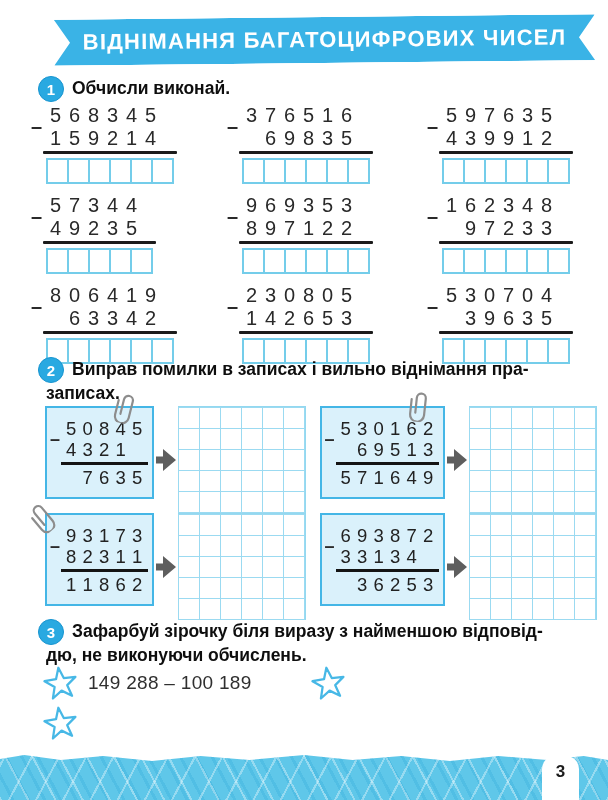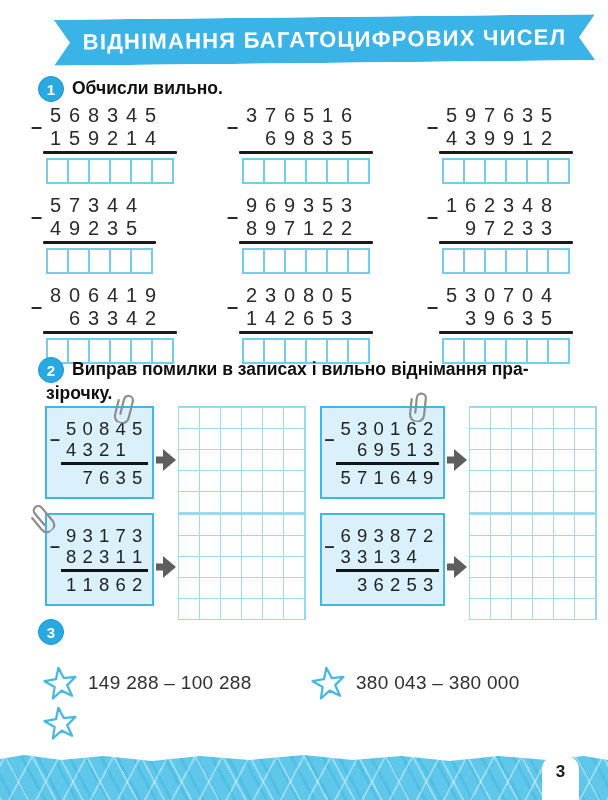--- a/index.html
+++ b/index.html
@@ -71,21 +71,21 @@
 <body>
 
 <div class="page">
 
   <div class="ribbon">
     <span>ВІДНІМАННЯ БАГАТОЦИФРОВИХ ЧИСЕЛ</span>
   </div>
 
   <div class="theader" style="top:76px;">
     <div class="badge">1</div>
-    <div class="tline1">Обчисли вильно.</div>
+    <div class="tline1">Обчисли виконай.</div>
   </div>
 
   <div class="t1grid">
       <div class="problem">
         <span class="minus">–</span>
         <div class="drow" style="width: 114px;">
           <span class="dg" style="width: 19px;">5</span>
           <span class="dg" style="width: 19px;">6</span>
           <span class="dg" style="width: 19px;">8</span>
           <span class="dg" style="width: 19px;">3</span>
@@ -325,21 +325,21 @@
           <div class="cell"></div>
           <div class="cell"></div>
           <div class="cell"></div>
         </div>
       </div>
     </div>
 
   <div class="theader" style="top:357px;">
     <div class="badge">2</div>
     <div class="tline1">Виправ помилки в записах і вильно віднімання пра-</div>
-    <div class="tline2">зірочку.</div>
+    <div class="tline2">записах.</div>
   </div>
 
   <div class="crow" style="top:406px;">
       <div class="card">
         <span class="minus">–</span>
         <div class="drow" style="width: 82.5px;">
           <span class="dg" style="width: 16.5px;">5</span>
           <span class="dg" style="width: 16.5px;">0</span>
           <span class="dg" style="width: 16.5px;">8</span>
           <span class="dg" style="width: 16.5px;">4</span>
@@ -589,34 +589,35 @@
         <div class="wcell"></div>
         <div class="wcell"></div>
         <div class="wcell"></div>
         <div class="wcell"></div>
         <div class="wcell"></div>
       </div>
     </div>
 
   <div class="theader" style="top:619px;">
     <div class="badge">3</div>
+    <div class="tline1">Зафарбуй зірочку біля виразу з найменшою відповід-</div>
+    <div class="tline2">дю, не виконуючи обчислень.</div>
   </div>
 
   <div class="t3grid">
       <div class="expr">
         <span class="star"><svg width="37" height="36" viewBox="0 0 36 34" style="transform:rotate(-8deg)">
             <polygon points="18,2 21.8,12.7 33.2,13.1 24.2,20 27.4,30.9 18,24.5 8.6,30.9 11.8,20 2.8,13.1 14.2,12.7" fill="#ffffff" stroke="#47b8e6" stroke-width="2.2" stroke-linejoin="round"></polygon>
           </svg></span>
-        <span class="exprtext">149 288 – 100 288</span>
+        <span class="exprtext">149 288 – 100 189</span>
       </div>
       <div class="expr">
         <span class="star"><svg width="37" height="36" viewBox="0 0 36 34" style="transform:rotate(-8deg)">
             <polygon points="18,2 21.8,12.7 33.2,13.1 24.2,20 27.4,30.9 18,24.5 8.6,30.9 11.8,20 2.8,13.1 14.2,12.7" fill="#ffffff" stroke="#47b8e6" stroke-width="2.2" stroke-linejoin="round"></polygon>
           </svg></span>
-        <span class="exprtext">380 043 – 380 000</span>
       </div>
       <div class="expr">
         <span class="star"><svg width="37" height="36" viewBox="0 0 36 34" style="transform:rotate(-8deg)">
             <polygon points="18,2 21.8,12.7 33.2,13.1 24.2,20 27.4,30.9 18,24.5 8.6,30.9 11.8,20 2.8,13.1 14.2,12.7" fill="#ffffff" stroke="#47b8e6" stroke-width="2.2" stroke-linejoin="round"></polygon>
           </svg></span>
       </div>
     </div>
 
   <div class="footer"></div>
   <div class="pagetab">

